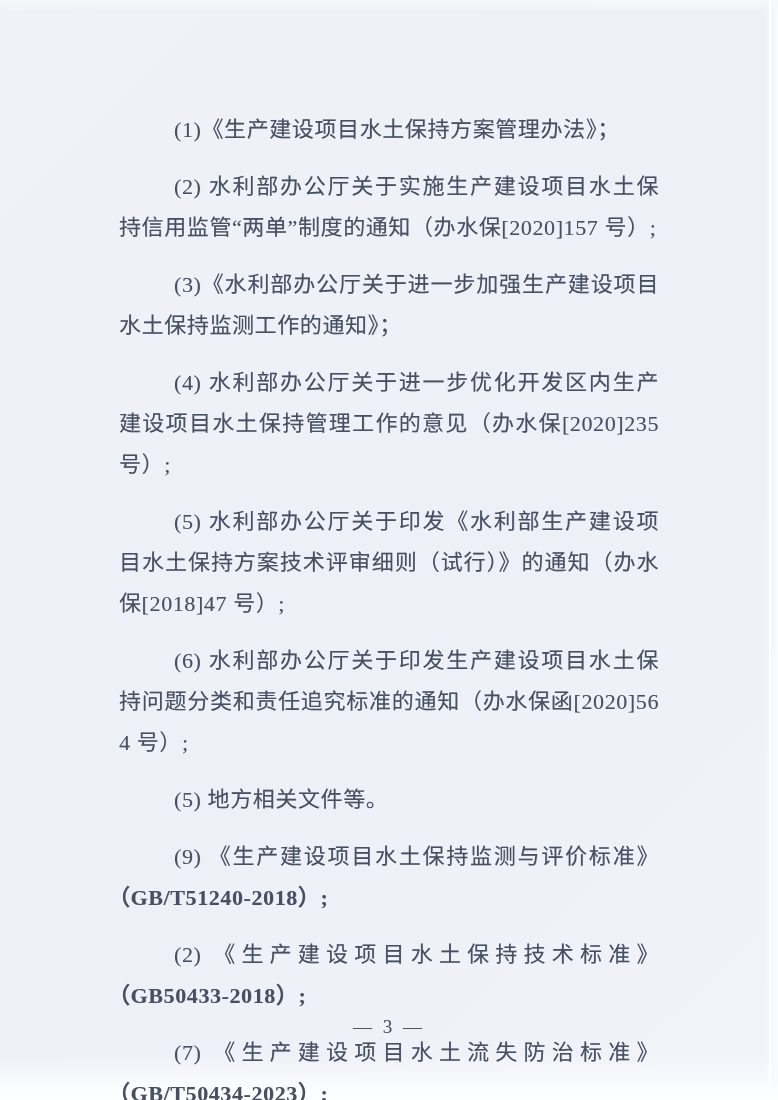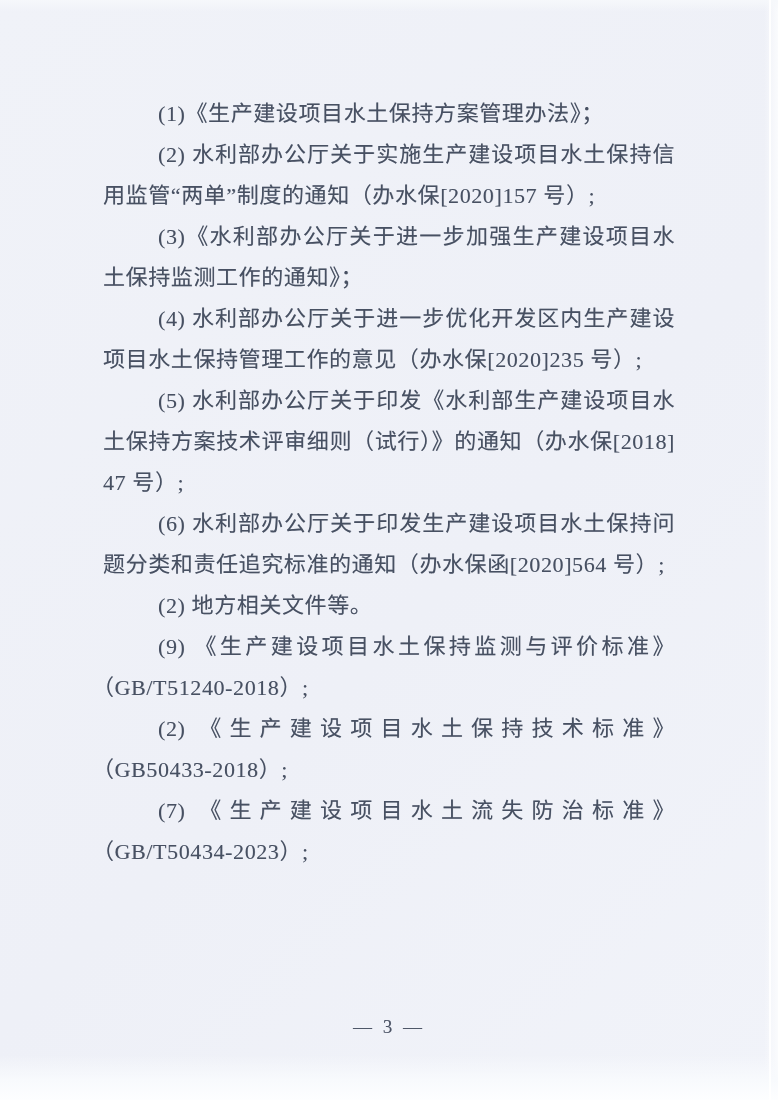--- a/index.html
+++ b/index.html
@@ -30,37 +30,37 @@
     background: rgba(255,255,255,0.85);
   }
   .content {
     position: absolute;
     left: 103px;
     top: 93px;
     width: 572px;
     color: #475062;
   }
   p.para {
-    margin: 0;
+    margin: 16px;
     padding: 0;
     font-size: 22px;
     line-height: 41px;
     text-align: justify;
     text-indent: 55px;
     letter-spacing: 0.6px;
     text-shadow: 0.3px 0.3px 0.5px rgba(71,80,98,0.35);
     word-break: break-all;
   }
   p.para.heading {
     font-weight: bold;
     color: #2e3749;
     letter-spacing: 0.8px;
     text-shadow: 0.4px 0.4px 0.5px rgba(46,55,73,0.45);
   }
-  .nowrap { white-space: nowrap; }
+  .nowrap { white-space: nowrap; font-weight: bold; }
   .footer {
     position: absolute;
     top: 1006px;
     left: 103px;
     width: 572px;
     text-align: center;
     font-size: 19px;
     line-height: 41px;
     letter-spacing: 3px;
     color: #4a5264;
@@ -79,21 +79,21 @@
 
     <p class="para">(3)《水利部办公厅关于进一步加强生产建设项目水土保持监测工作的通知》；</p>
 
     <p class="para">(4) 水利部办公厅关于进一步优化开发区内生产建设项目水土保持管理工作的意见（办水保[2020]235 号）;</p>
 
     <p class="para">(5) 水利部办公厅关于印发《水利部生产建设项目水土保持方案技术评审细则（试行）》的通知（办水保[2018]47 号）;</p>
 
     <p class="para">(6) 水利部办公厅关于印发生产建设项目水土保持问题分类和责任追究标准的通知（办水保函[2020]564 号）;</p>
 
 
-    <p class="para">(2) 地方相关文件等。</p>
+    <p class="para">(5) 地方相关文件等。</p>
 
 
     <p class="para">
       <span>(9) 《生产建设项目水土保持监测与评价标准》</span><span class="nowrap">（GB/T51240-2018）;</span>
     </p>
 
     <p class="para">
       <span>(2) 《生产建设项目水土保持技术标准》</span><span class="nowrap">（GB50433-2018）;</span>
     </p>
 

